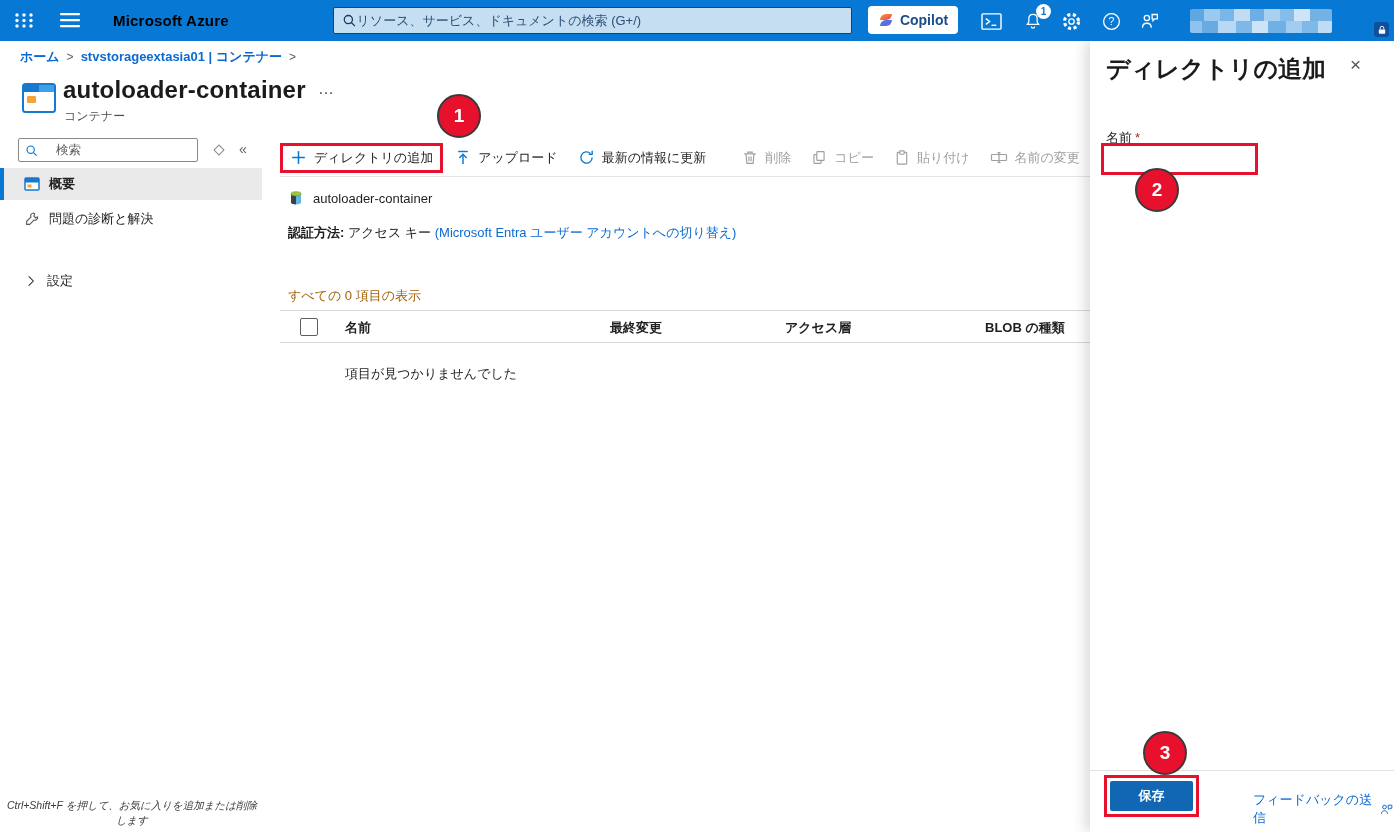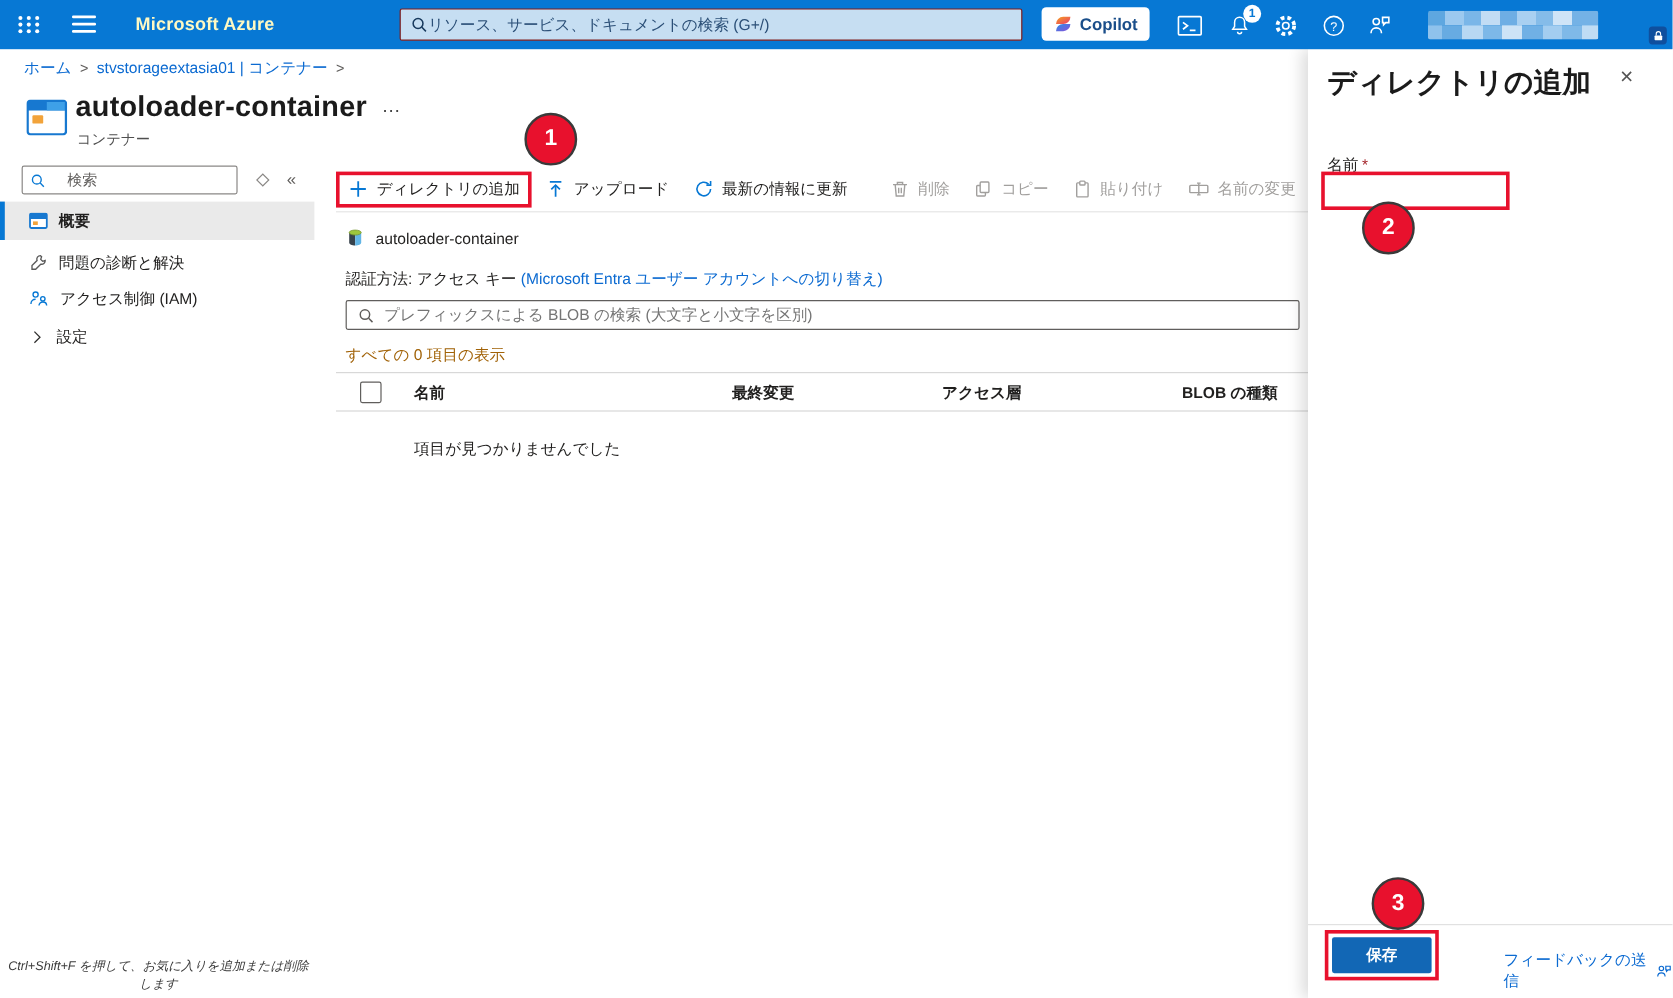--- a/index.html
+++ b/index.html
@@ -4,41 +4,41 @@
 <style>
   * { margin:0; padding:0; box-sizing:border-box; }
   html,body { width:1394px; height:832px; }
   body { font-family:"Liberation Sans","DejaVu Sans",sans-serif; background:#fff; overflow:hidden; }
   #stage { position:relative; width:1394px; height:832px; background:#fff; overflow:hidden; }
 
   
   .topbar { position:absolute; left:0; top:0; width:1394px; height:41px; background:#0778d4; z-index:20; }
   .topbar .waffle { position:absolute; left:14px; top:12px; width:20px; height:17px; cursor:pointer; }
   .topbar .burger { position:absolute; left:60px; top:12px; width:20px; height:16px; cursor:pointer; }
-  .brand { position:absolute; left:113px; top:0; height:41px; line-height:41px; color:#fef9c3; font-size:15px; font-weight:700; letter-spacing:.2px; }
+  .brand { position:absolute; left:113px; top:0; height:41px; line-height:41px; color:#000000; font-size:15px; font-weight:700; letter-spacing:.2px; }
   .hsearch { position:absolute; left:333px; top:7px; width:519px; height:27px; background:#c6def2; border:1px solid #7f1d1d; border-radius:2px; display:flex; align-items:center; padding:0 8px; }
   .hsearch input { border:0; background:transparent; outline:none; width:100%; font-size:13px; color:#17395d; font-family:inherit; }
   .hsearch input::placeholder { color:#2b4f77; opacity:1; }
   .copilot-btn { position:absolute; left:868px; top:6px; width:90px; height:28px; background:#fff; border-radius:4px; display:flex; align-items:center; justify-content:center; gap:6px; cursor:pointer; border:0; }
   .copilot-btn span { color:#1a4e8a; font-size:14px; font-weight:600; }
   .tb-icon { position:absolute; top:8px; width:26px; height:26px; display:flex; align-items:center; justify-content:center; cursor:pointer; }
   .tb-icon svg { stroke:#fff; fill:none; stroke-width:1.5; }
   .badge { position:absolute; left:1036px; top:4px; width:15px; height:15px; background:#fff; border-radius:50%; color:#0778d4; font-size:10px; font-weight:700; text-align:center; line-height:15px; z-index:2; }
   .mosaic { position:absolute; left:1190px; top:9px; width:142px; height:24px; border-radius:2px; overflow:hidden; }
   .mosaic .r { height:12px; }
   .mosaic .r1 { background:repeating-linear-gradient(90deg,#5ea7e0 0 14px,#9cc9ef 14px 30px,#7ab6e8 30px 44px,#c2dcf4 44px 60px,#6eaee4 60px 74px,#a9d0f1 74px 90px,#85bce9 90px 104px,#cfe4f7 104px 120px,#74b2e6 120px 142px); }
   .mosaic .r2 { background:repeating-linear-gradient(90deg,#8fc2ec 0 12px,#67abe2 12px 28px,#b8d8f3 28px 46px,#7db8e8 46px 62px,#cde3f6 62px 78px,#70b0e5 78px 96px,#a3cdf0 96px 112px,#7fb9e8 112px 128px,#bfdcf4 128px 142px); }
   .avatar { position:absolute; left:1358px; top:4px; width:34px; height:34px; border-radius:50%; background:#9a9a9a; overflow:hidden; cursor:pointer; }
   .avatar::before { content:""; position:absolute; left:9px; top:5px; width:16px; height:16px; border-radius:50%; background:#c2c2c2; filter:blur(2px); }
   .avatar::after { content:""; position:absolute; left:4px; top:22px; width:26px; height:16px; border-radius:50%; background:#c2c2c2; filter:blur(2px); }
   .lockbadge { position:absolute; left:1374px; top:22px; width:15px; height:15px; background:#0f4f9e; border-radius:3px; z-index:21; display:flex; align-items:center; justify-content:center; }
 
   
   .crumbs { position:absolute; left:20px; top:48px; font-size:13px; z-index:3; }
-  .crumbs a { color:#0b6ad1; text-decoration:none; cursor:pointer; }
+  .crumbs a { color:#0b6ad1; text-decoration:none; cursor:pointer;font-weight:bold; }
   .crumbs .sep { color:#605e5c; padding:0 7px; font-size:12px; }
   .title-icon { position:absolute; left:22px; top:83px; }
   .page-title { position:absolute; left:63px; top:76px; font-size:24px; font-weight:700; color:#1b1b1b; letter-spacing:.2px; }
   .title-more { position:absolute; left:318px; top:80px; color:#444; font-size:16px; cursor:pointer; }
   .page-sub { position:absolute; left:64px; top:108px; font-size:12px; color:#4f4f4f; }
 
   
   .sidebar { position:absolute; left:0; top:130px; width:262px; height:702px; background:#fff; }
   .side-search { position:absolute; left:18px; top:8px; width:180px; height:24px; border:1px solid #8a8886; border-radius:2px; display:flex; align-items:center; padding:0 6px; gap:18px; background:#fff; }
   .side-search input { border:0; outline:none; width:100%; font-size:12.5px; color:#323130; font-family:inherit; }
@@ -55,21 +55,21 @@
   .cmdbar { position:absolute; left:280px; top:139px; width:810px; height:38px; display:flex; align-items:center; border-bottom:1px solid #e5e5e5; z-index:2; }
   .cmd { display:flex; align-items:center; gap:7px; font-size:13px; color:#201f1e; padding:0 10px; height:30px; cursor:pointer; white-space:nowrap; }
   .cmd svg { flex:none; }
   .cmd.primary { border:3px solid #e8112d; padding:0 7px; margin-right:2px; }
   .cmd.disabled { color:#a19f9d; cursor:default; }
   .vdiv { width:1px; height:22px; background:#c8c6c4; margin:0 8px; }
 
   
   .cont-head { position:absolute; left:288px; top:190px; display:flex; align-items:center; gap:9px; font-size:13px; color:#201f1e; }
   .auth-line { position:absolute; left:288px; top:224px; font-size:13px; color:#201f1e; }
-  .auth-line b { font-weight:400; }
+  .auth-line b { font-weight:700; }
   .auth-line a { color:#0b6ad1; text-decoration:none; cursor:pointer; }
   .blob-search { position:absolute; left:288px; top:250px; width:795px; height:25px; border:1px solid #605e5c; border-radius:2px; display:flex; align-items:center; padding:0 9px; gap:8px; background:#fff; }
   .blob-search svg { stroke:#605e5c; fill:none; stroke-width:1.4; flex:none; }
   .blob-search input { border:0; outline:none; width:100%; font-size:13px; color:#323130; font-family:inherit; }
   .blob-search input::placeholder { color:#757575; opacity:1; }
   .items-summary { position:absolute; left:288px; top:287px; font-size:13px; color:#a16207; }
   .tbl-head { position:absolute; left:280px; top:310px; width:810px; height:33px; border-top:1px solid #d8d8d8; border-bottom:1px solid #d8d8d8; }
   .tbl-head .chk { position:absolute; left:20px; top:7px; width:18px; height:18px; border:1px solid #605e5c; border-radius:2px; background:#fff; cursor:pointer; }
   .tbl-head .col { position:absolute; top:8px; font-size:13px; font-weight:700; color:#201f1e; cursor:pointer; }
   .c0 { left:65px; } .c1 { left:330px; } .c2 { left:505px;font-family:Liberation Mono, monospace; } .c3 { left:705px; }
@@ -234,29 +234,20 @@
           <rect x="3.5" y="7.5" width="4" height="3" fill="#f2a33a"></rect>
         </svg>
       <span>概要</span>
     </div>
     <div class="nav-item" style="top:73px">
       <svg width="16" height="16" viewBox="0 0 24 24" fill="none" stroke="#5a5a5a" stroke-width="1.7">
           <path d="M14.5 3a4.5 4.5 0 0 0-4.2 6.1L4 15.4V20h4.6l6.3-6.3A4.5 4.5 0 0 0 20.5 9l-3.2 1.1-2.4-2.4L16 4.5z"></path>
         </svg>
       <span>問題の診断と解決</span>
     </div>
-    <div class="nav-item" style="top:103px">
-      <svg width="17" height="16" viewBox="0 0 24 22" fill="none" stroke="#0778d4" stroke-width="1.6">
-          <circle cx="8" cy="6" r="3"></circle>
-          <path d="M2.5 17c0-3.3 2.4-5.5 5.5-5.5"></path>
-          <circle cx="16.5" cy="11" r="2.6"></circle>
-          <path d="M12 19c0-2.6 2-4.3 4.5-4.3S21 16.4 21 19"></path>
-        </svg>
-      <span>アクセス制御 (IAM)</span>
-    </div>
     <div class="nav-item" style="top:135px">
       <svg width="14" height="14" viewBox="0 0 24 24" fill="none" stroke="#323130" stroke-width="1.8">
           <path d="M8 4l8 8-8 8"></path>
         </svg>
       <span>設定</span>
     </div>
   </div>
 
   <div class="cmdbar">
     <div class="cmd primary">
@@ -332,27 +323,20 @@
       </svg>
     <span>autoloader-container</span>
   </div>
 
   <div class="auth-line">
     <b>認証方法:</b>
     <span>アクセス キー</span>
     <a>(Microsoft Entra ユーザー アカウントへの切り替え)</a>
   </div>
 
-  <div class="blob-search">
-    <svg width="14" height="14" viewBox="0 0 16 16">
-        <circle cx="7" cy="7" r="4.5"></circle>
-        <line x1="10.5" y1="10.5" x2="14.2" y2="14.2"></line>
-      </svg>
-    <input placeholder="プレフィックスによる BLOB の検索 (大文字と小文字を区別)" style="">
-  </div>
 
   <div class="items-summary">すべての 0 項目の表示</div>
 
   <div class="tbl-head">
     <span class="chk"></span>
     <span class="col c0">名前</span>
     <span class="col c1">最終変更</span>
     <span class="col c2">アクセス層</span>
     <span class="col c3">BLOB の種類</span>
   </div>

